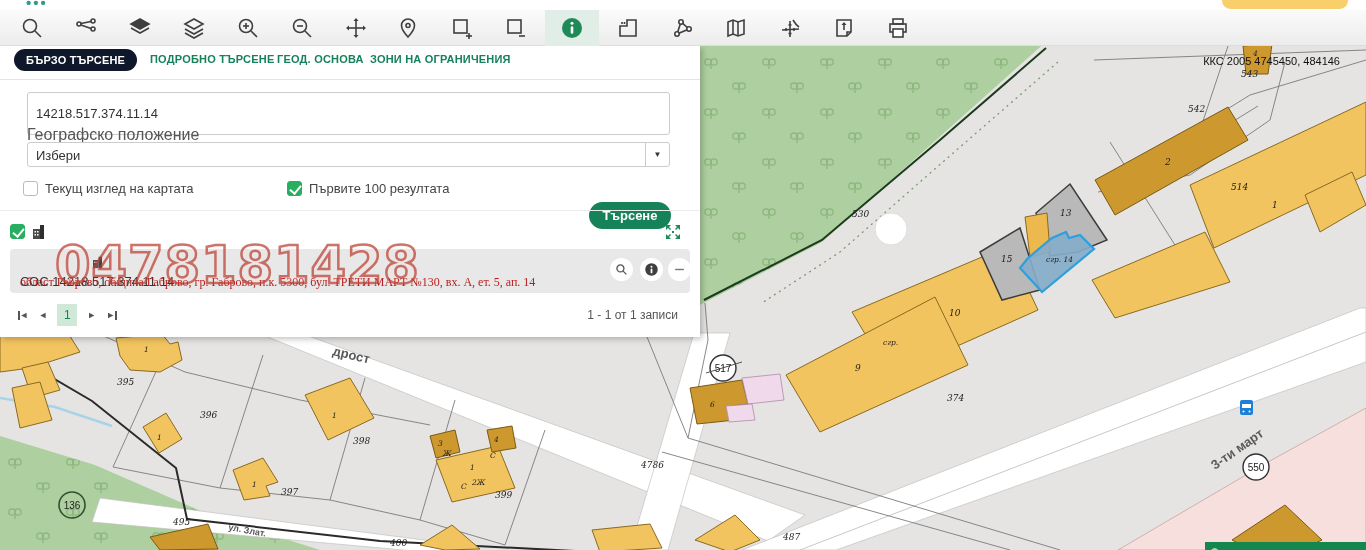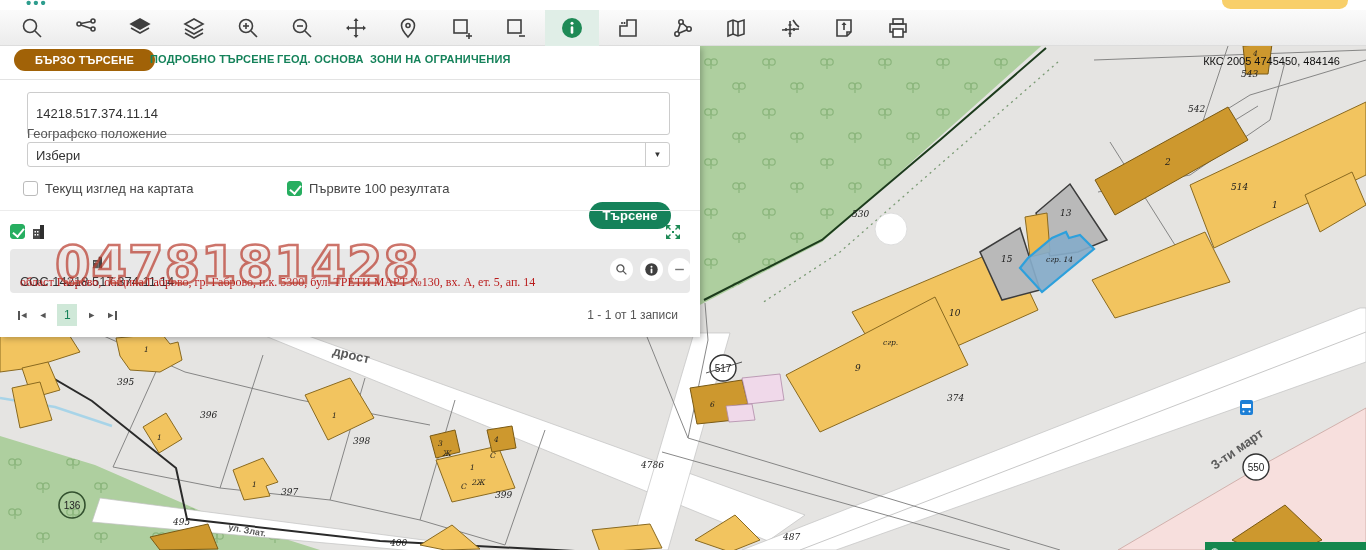--- a/index.html
+++ b/index.html
@@ -13,23 +13,23 @@
   
   #toolbar { position:absolute; left:0; top:10px; width:1366px; height:36px; background:linear-gradient(#fbfbfb,#ececec); border-bottom:1px solid #ddd; z-index:25; }
   .tbtn { position:absolute; top:0; width:54px; height:36px; display:flex; align-items:center; justify-content:center; }
   .tbtn.active { background:#e0eee7; }
   .tbtn svg { stroke:#3f3f3f; fill:none; stroke-width:1.6; }
 
   
   #panel { position:absolute; left:0; top:46px; width:700px; height:291px; background:#fff; box-shadow:2px 2px 6px rgba(0,0,0,.25); z-index:20; }
   #tabs { position:absolute; left:0; top:0; width:100%; height:34px; border-bottom:1px solid #e3e3e3; }
   .tab { position:absolute; top:7px; font-size:11px; font-weight:bold; color:#15825a; letter-spacing:.2px; cursor:pointer; white-space:nowrap; }
-  .tab.active { background:#a16207; color:#fff; border-radius:12px; padding:5px 21px; top:3px;text-align:right; }
+  .tab.active { background:#0f172a; color:#fff; border-radius:12px; padding:5px 12px; top:3px;text-align:right; }
   #search-input { position:absolute; left:27px; top:46px; width:643px; height:43px; border:1px solid #ccc; border-radius:3px; font-size:13px; color:#333; padding:0 8px; font-family:"Liberation Sans",sans-serif; }
-  #geo-label { position:absolute; left:27px; top:80px; font-size:13px; color:#555; }
+  #geo-label { position:absolute; left:27px; top:80px; font-size:16px; color:#555; }
   #geo-select { position:absolute; left:27px; top:96px; width:643px; height:25px; border:1px solid #ccc; border-radius:3px; background:#fff;text-decoration:underline; }
   #geo-select .val { position:absolute; left:8px; top:5px; font-size:13px; color:#333; }
   #geo-select .dd { position:absolute; right:0; top:0; width:24px; height:23px; border-left:1px solid #ccc; display:flex; align-items:center; justify-content:center; font-size:8px; color:#333; }
   .cbrow { position:absolute; top:133px; height:18px; display:flex; align-items:center; gap:7px; font-size:13px; color:#444; }
   .cb { width:15px; height:15px; border:1px solid #bbb; border-radius:3px; background:#fff; position:relative; }
   .cb.checked { background:#27ae60; border-color:#27ae60; }
   .cb.checked::after { content:""; position:absolute; left:4px; top:1px; width:5px; height:9px; border:solid #fff; border-width:0 2px 2px 0; transform:rotate(40deg); }
   #btn-search { position:absolute; left:589px; top:128px; width:82px; height:27px; background:#15825a; color:#fff; border:none; border-radius:14px; font-size:13px; font-weight:bold; font-family:"Liberation Sans",sans-serif;margin-top:28px; }
   #divider { position:absolute; left:0; top:164px; width:100%; height:1px; background:#ececec; }
   #sel-row { position:absolute; left:10px; top:178px; display:flex; align-items:center; gap:8px; }

